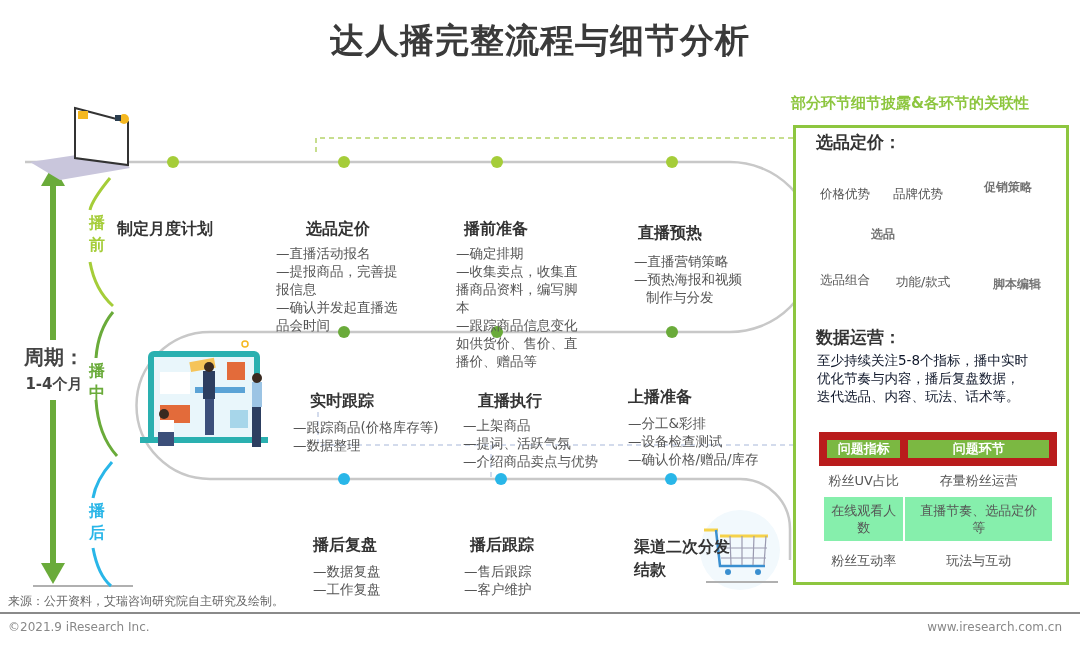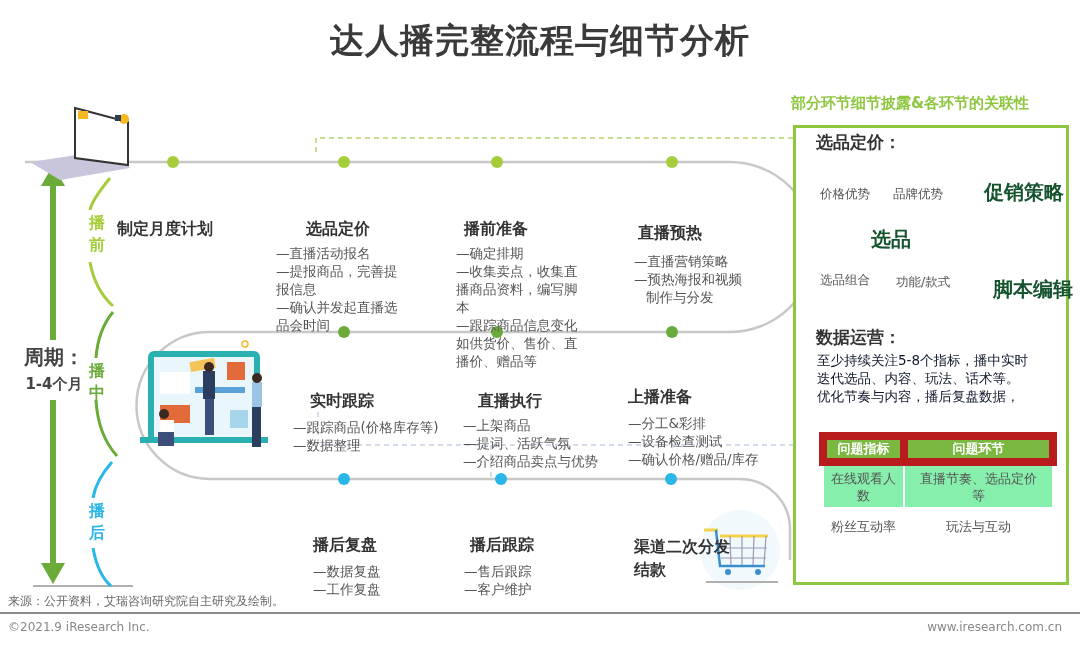--- a/index.html
+++ b/index.html
@@ -9,21 +9,21 @@
   .title { left: 0; width: 1080px; top: 18px; text-align: center; font-size: 34px; font-weight: bold; color: #3a3a3a; letter-spacing: 1px; }
   .stage-title { font-size: 16px; font-weight: bold; color: #333; white-space: nowrap; margin-top: 47px; }
   .stage-lines { font-size: 13.5px; color: #555; line-height: 18px; }
   .stage-lines div { white-space: nowrap; }
   .phase-label { font-size: 16px; font-weight: bold; line-height: 22px; width: 20px; text-align: center; }
   .cycle-label { font-weight: bold; color: #444; text-align: center; }
   .panel { left: 793px; top: 125px; width: 276px; height: 460px; border: 3px solid #8dc63f; background: #fff; }
   .panel-heading { left: 791px; top: 94px; font-size: 15px; font-weight: bold; color: #8dc63f; white-space: nowrap; }
   .sec-title { font-size: 17px; font-weight: bold; color: #333; white-space: nowrap; }
   .ring-item { font-size: 12.5px; color: #555; white-space: nowrap; }
-  .green-txt { font-size: 20px; font-weight: bold; color: #14532d; white-space: nowrap; }
+  .green-txt { font-size: 12px; font-weight: bold; color: #737373; white-space: nowrap; }
   .ops-desc { font-size: 13.5px; color: #0f172a; line-height: 18px; }
   .tbl { left: 819px; top: 432px; width: 238px; border-collapse: collapse; font-size: 13px; }
   .tbl th { background: #7bb842; color: #fff; height: 26px; font-weight: bold; border: 8px solid #b91c1c; }
   .tbl td { text-align: center; color: #555; border: 2px solid #fff; padding: 2px 4px; line-height: 17px; }
   .tbl tr.alt td { background: #86efac; }
   .source { left: 8px; top: 593px; font-size: 12px; color: #666; }
   .copyright { left: 8px; top: 620px; font-size: 12px; color: #888; }
   .website { right: 18px; top: 620px; font-size: 12px; color: #888; }
   .footer-rule { left: 0; top: 612px; width: 1080px; height: 2px; background: #8a8a8a; }
 </style>
@@ -248,32 +248,36 @@
 <div class="abs ring-item" style="left:893px;top:186px;">品牌优势</div>
 <div class="abs ring-item" style="left:820px;top:272px;">选品组合</div>
 <div class="abs ring-item" style="left:896px;top:274px;">功能/款式</div>
 <div class="abs green-txt" style="left:871px;top:226px;">选品</div>
 <div class="abs green-txt" style="left:984px;top:179px;">促销策略</div>
 <div class="abs green-txt" style="left:993px;top:276px;">脚本编辑</div>
 
 <div class="abs sec-title" style="left:816px;top:326px;">数据运营：</div>
 <div class="abs ops-desc" style="left:817px;top:351px;">
   <div>至少持续关注5-8个指标，播中实时</div>
+  <div>优化节奏与内容，播后复盘数据，</div>
   <div>迭代选品、内容、玩法、话术等。</div>
-  <div>优化节奏与内容，播后复盘数据，</div>
 </div>
 
 <table class="abs tbl">
   <thead>
     <tr>
       <th>问题指标</th>
       <th>问题环节</th>
     </tr>
   </thead>
   <tbody>
+    <tr style="height:34px;">
+      <td>粉丝UV占比</td>
+      <td>存量粉丝运营</td>
+    </tr>
     <tr class="alt" style="height:46px;">
       <td>在线观看人数</td>
       <td style="padding:2px 14px;">直播节奏、选品定价等</td>
     </tr>
     <tr style="height:36px;">
       <td>粉丝互动率</td>
       <td>玩法与互动</td>
     </tr>
   </tbody>
 </table>

